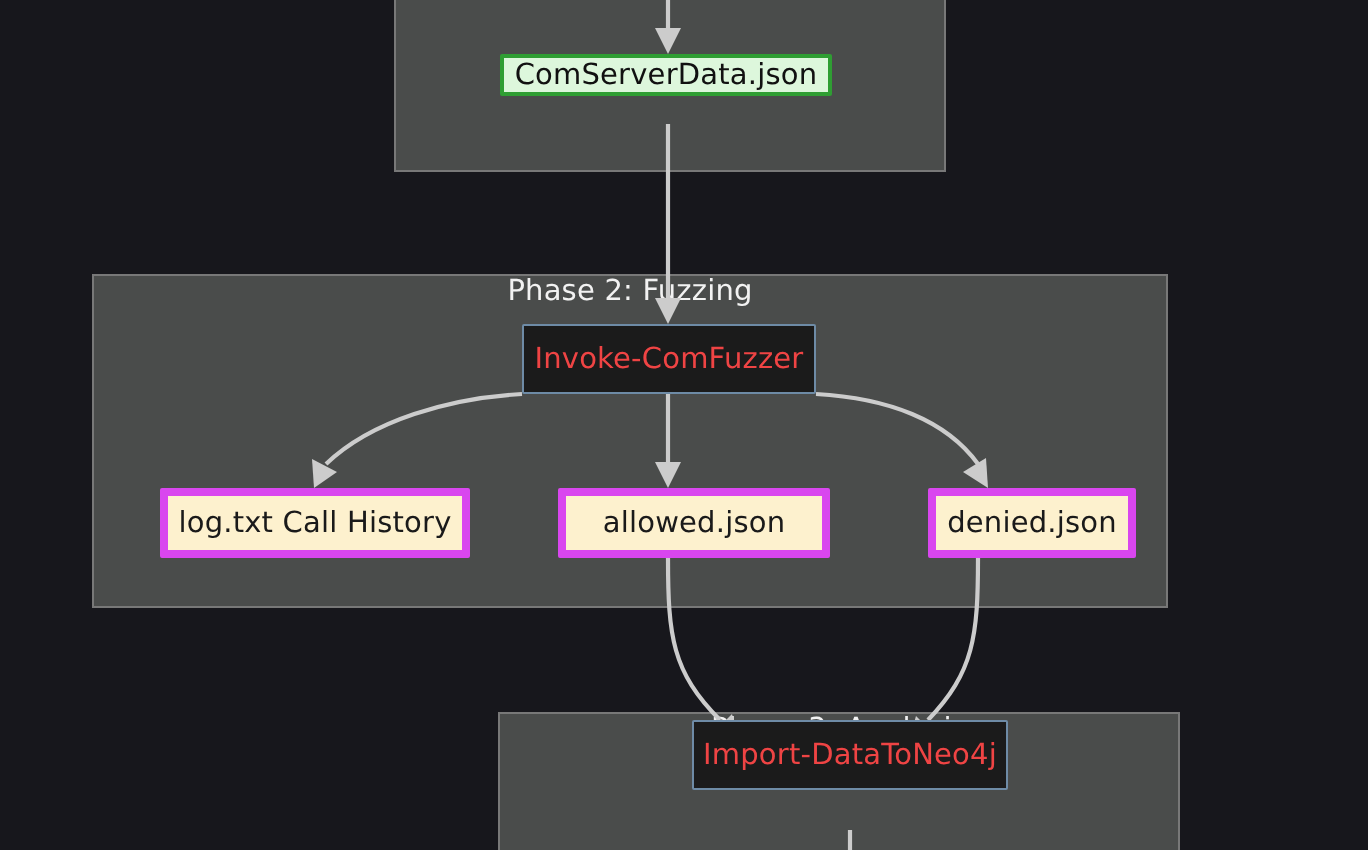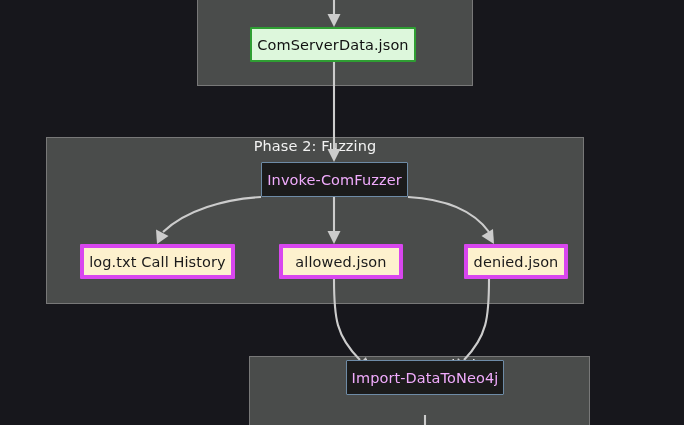--- a/index.html
+++ b/index.html
@@ -40,21 +40,21 @@
     align-items: center;
     justify-content: center;
     white-space: nowrap;
     border-radius: 1px;
     font-size: 14.5px;
     letter-spacing: .1px;
   }
   .node-dark {
     background: #1b1b1b;
     border: 1px solid #6e8ba6;
-    color: #f0abfc;
+    color: #ef4444;
   }
   .node-green {
     background: #ddf7dc;
     border: 2px solid #2f9e33;
     color: #111111;
   }
   .node-yellow {
     background: #fdf1ce;
     border: 4px solid #d946ef;
     color: #1a1a1a;
@@ -126,25 +126,25 @@
     <g>
       <path d="M 489,279 C 489,318 487,336 464,360"></path>
       <polygon points="454,372 458,358 468,368"></polygon>
     </g>
 
     <g>
       <line x1="425" y1="415" x2="425" y2="425"></line>
     </g>
   </svg>
 
-  <div class="node node-green" style="left:250px; top:27px; width:166px; height:35px;">ComServerData.json</div>
+  <div class="node node-green" style="left:250px; top:27px; width:166px; height:21px;">ComServerData.json</div>
 
   <div class="node node-dark" style="left:261px; top:162px; width:147px; height:35px;">Invoke-ComFuzzer</div>
 
   <div class="node node-yellow" style="left:80px; top:244px; width:155px; height:35px;">log.txt Call History</div>
 
-  <div class="node node-yellow" style="left:279px; top:244px; width:124px; height:35px;">allowed.json</div>
+  <div class="node node-yellow" style="left:279px; top:244px; width:136px; height:35px;">allowed.json</div>
 
   <div class="node node-yellow" style="left:436px; top:244px; width:104px; height:35px;margin-left:28px;">denied.json</div>
 
   <div class="node node-dark" style="left:346px; top:360px; width:158px; height:35px;">Import-DataToNeo4j</div>
 
 </div>
 
 </body></html>

